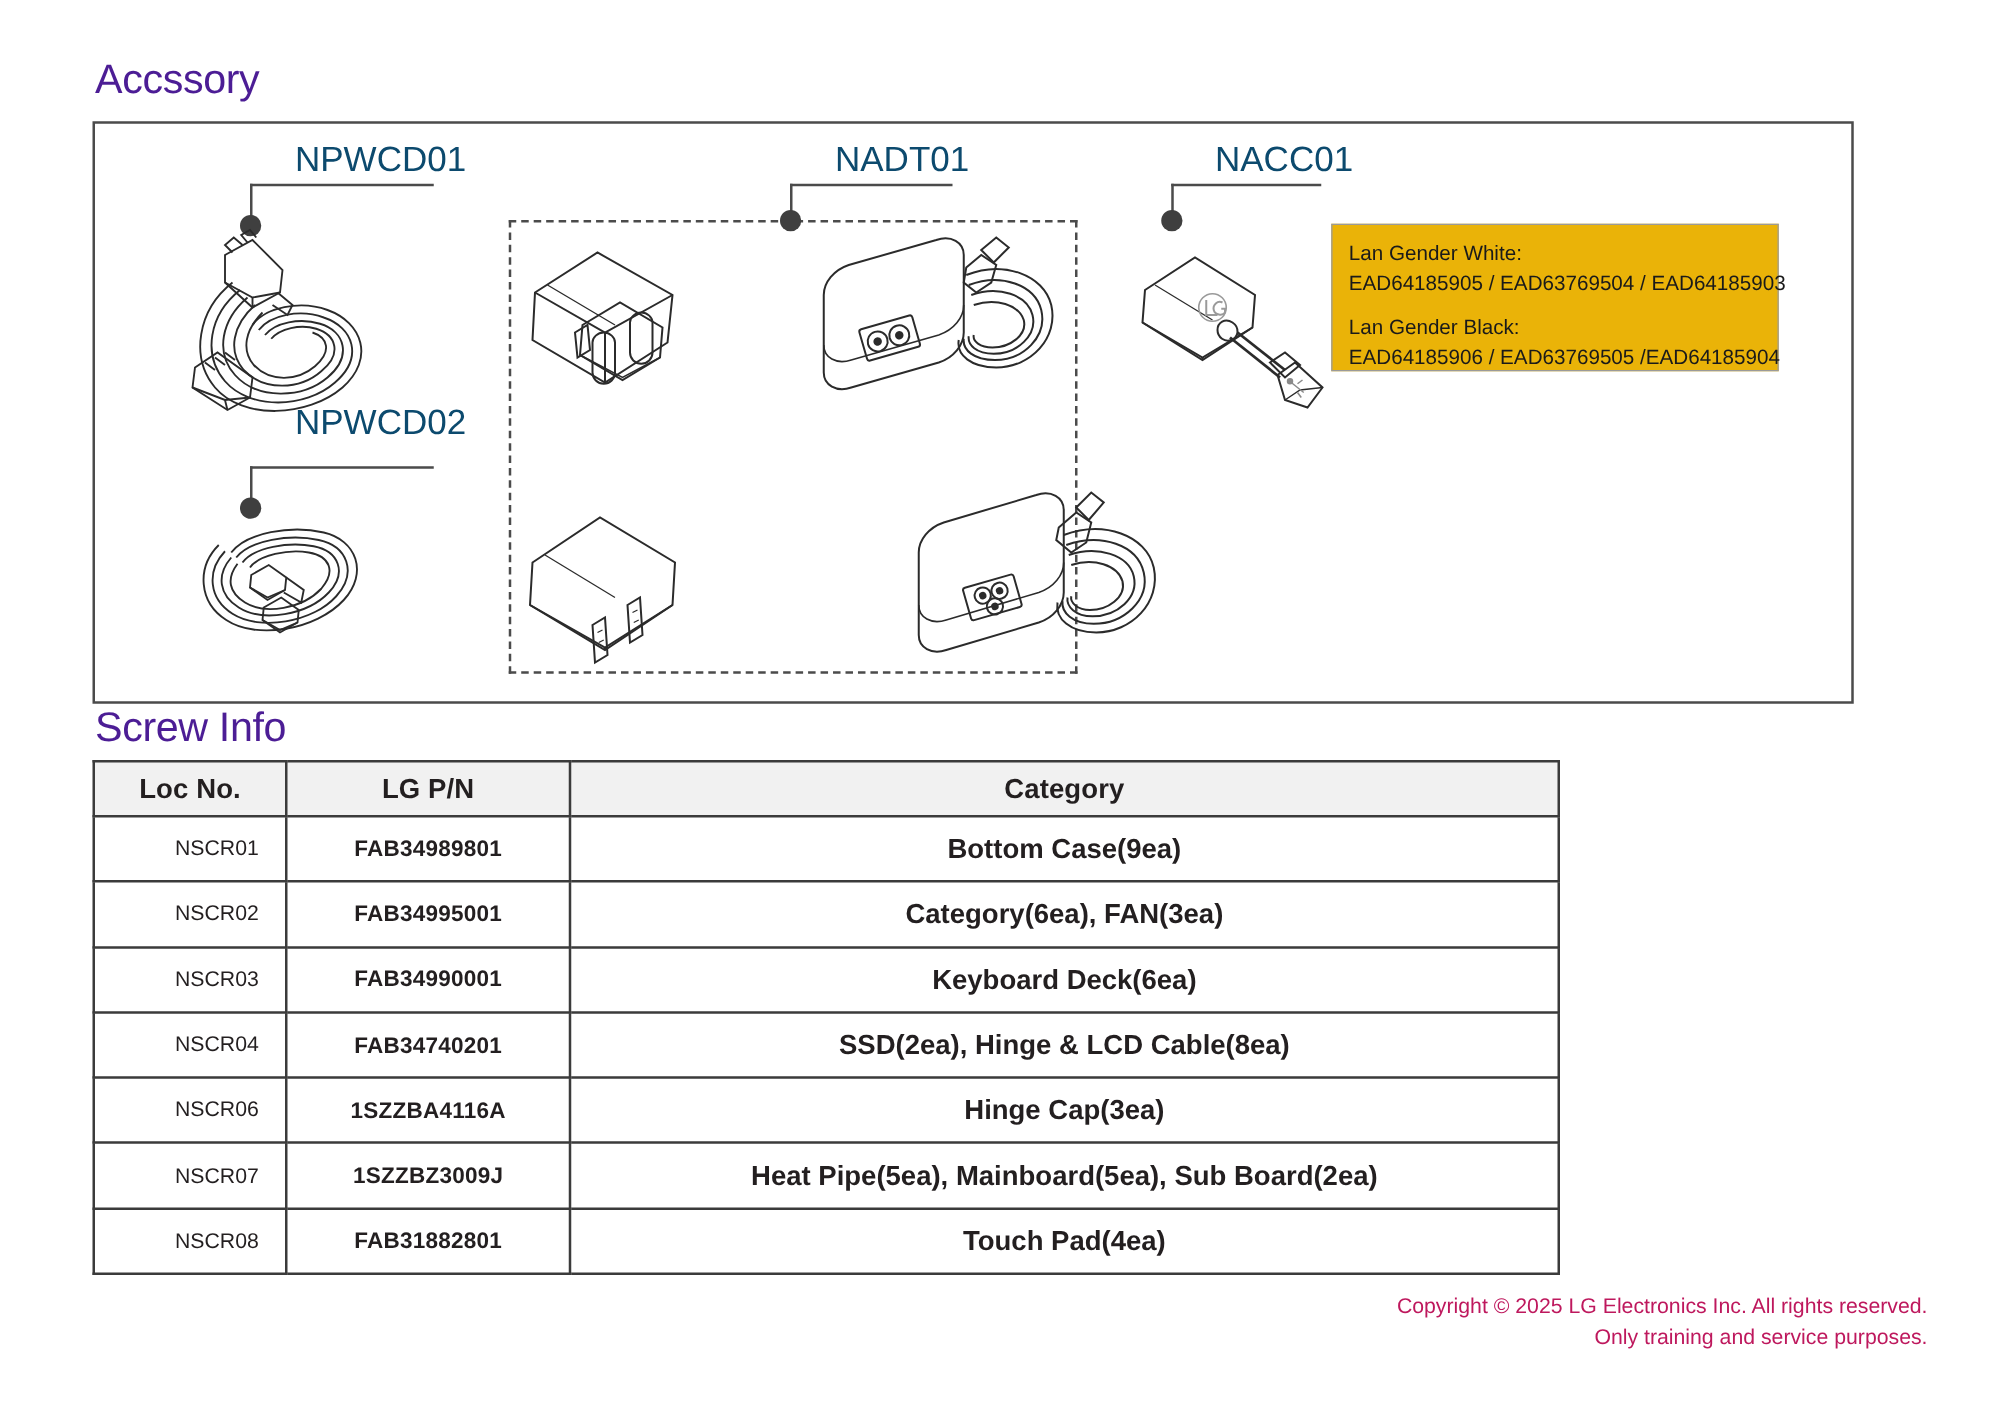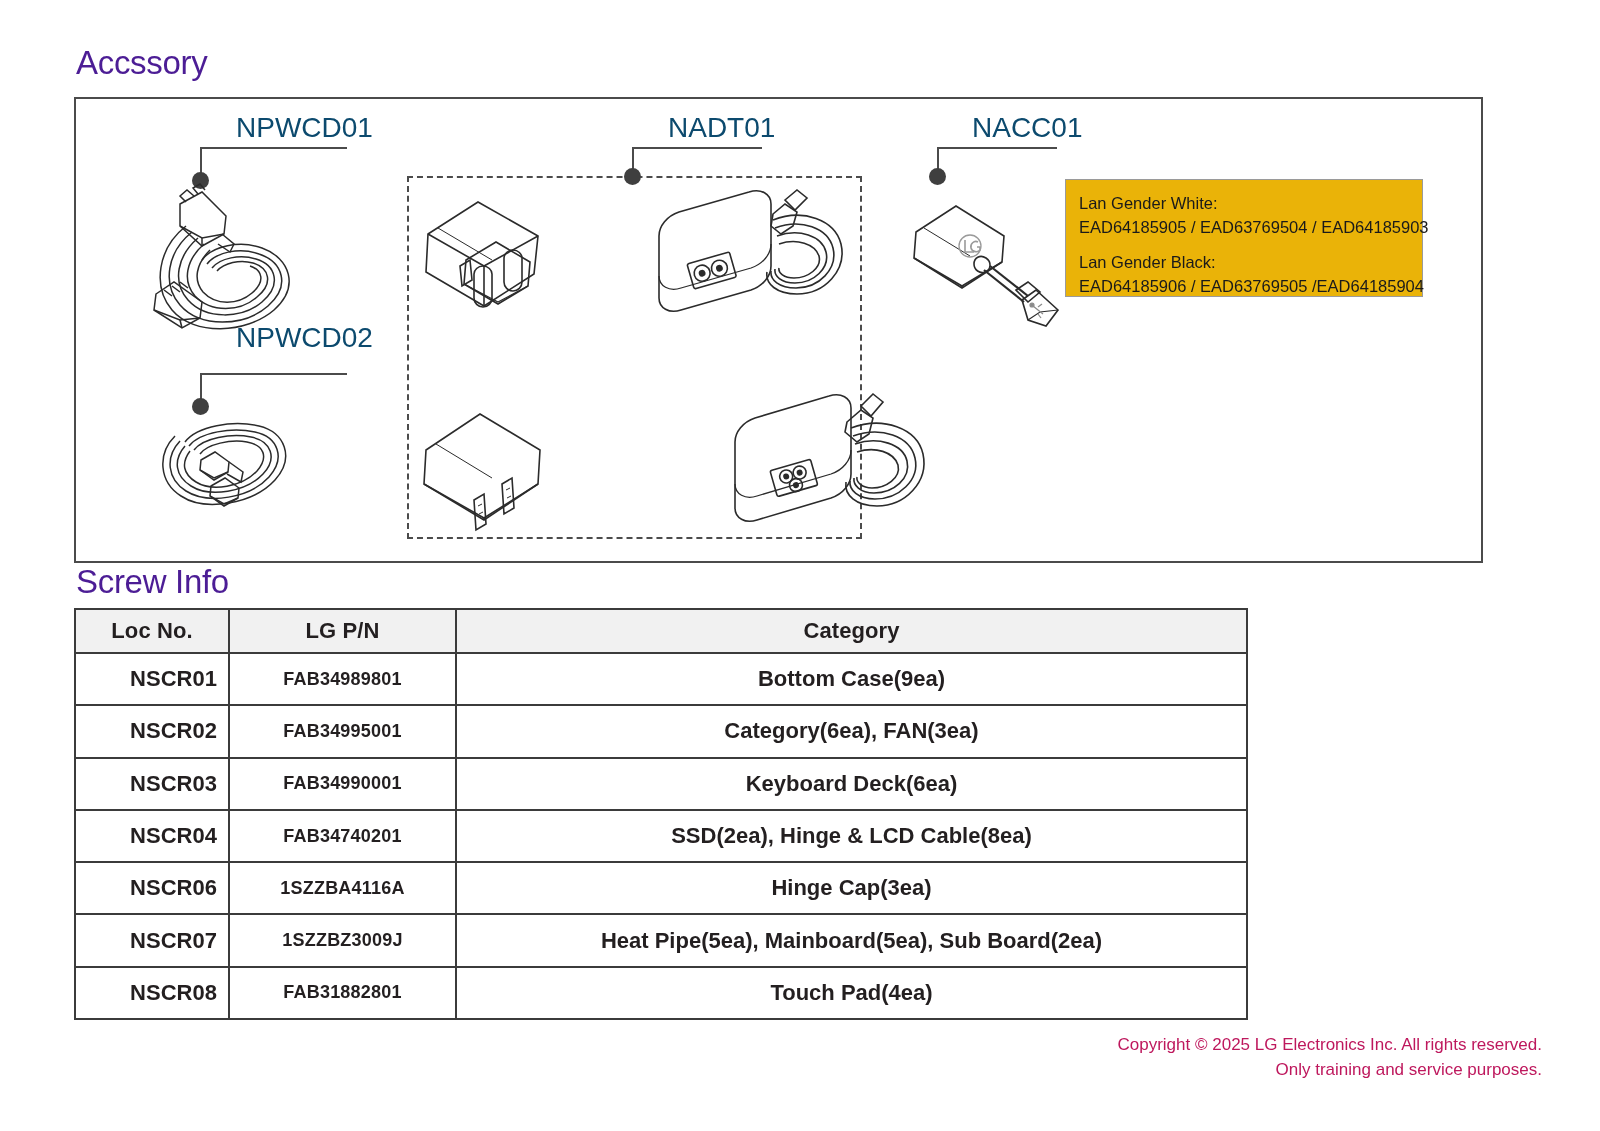--- a/index.html
+++ b/index.html
@@ -145,22 +145,22 @@
   }
   #screw-table thead th {
     background: #f1f1f1;
     height: 44px;
     font-size: 22px;
     font-weight: 700;
     letter-spacing: 0.1px;
   }
   #screw-table tbody td { height: 52.3px; }
   #screw-table td.loc {
-    font-size: 22px;
-    font-weight: 700;
+    font-size: 17px;
+    font-weight: 400;
     padding-left: 44px;
   }
   #screw-table td.pn {
     font-size: 18px;
     font-weight: 600;
     letter-spacing: 0.2px;
   }
   #screw-table td.cat {
     font-size: 22px;
     font-weight: 600;

